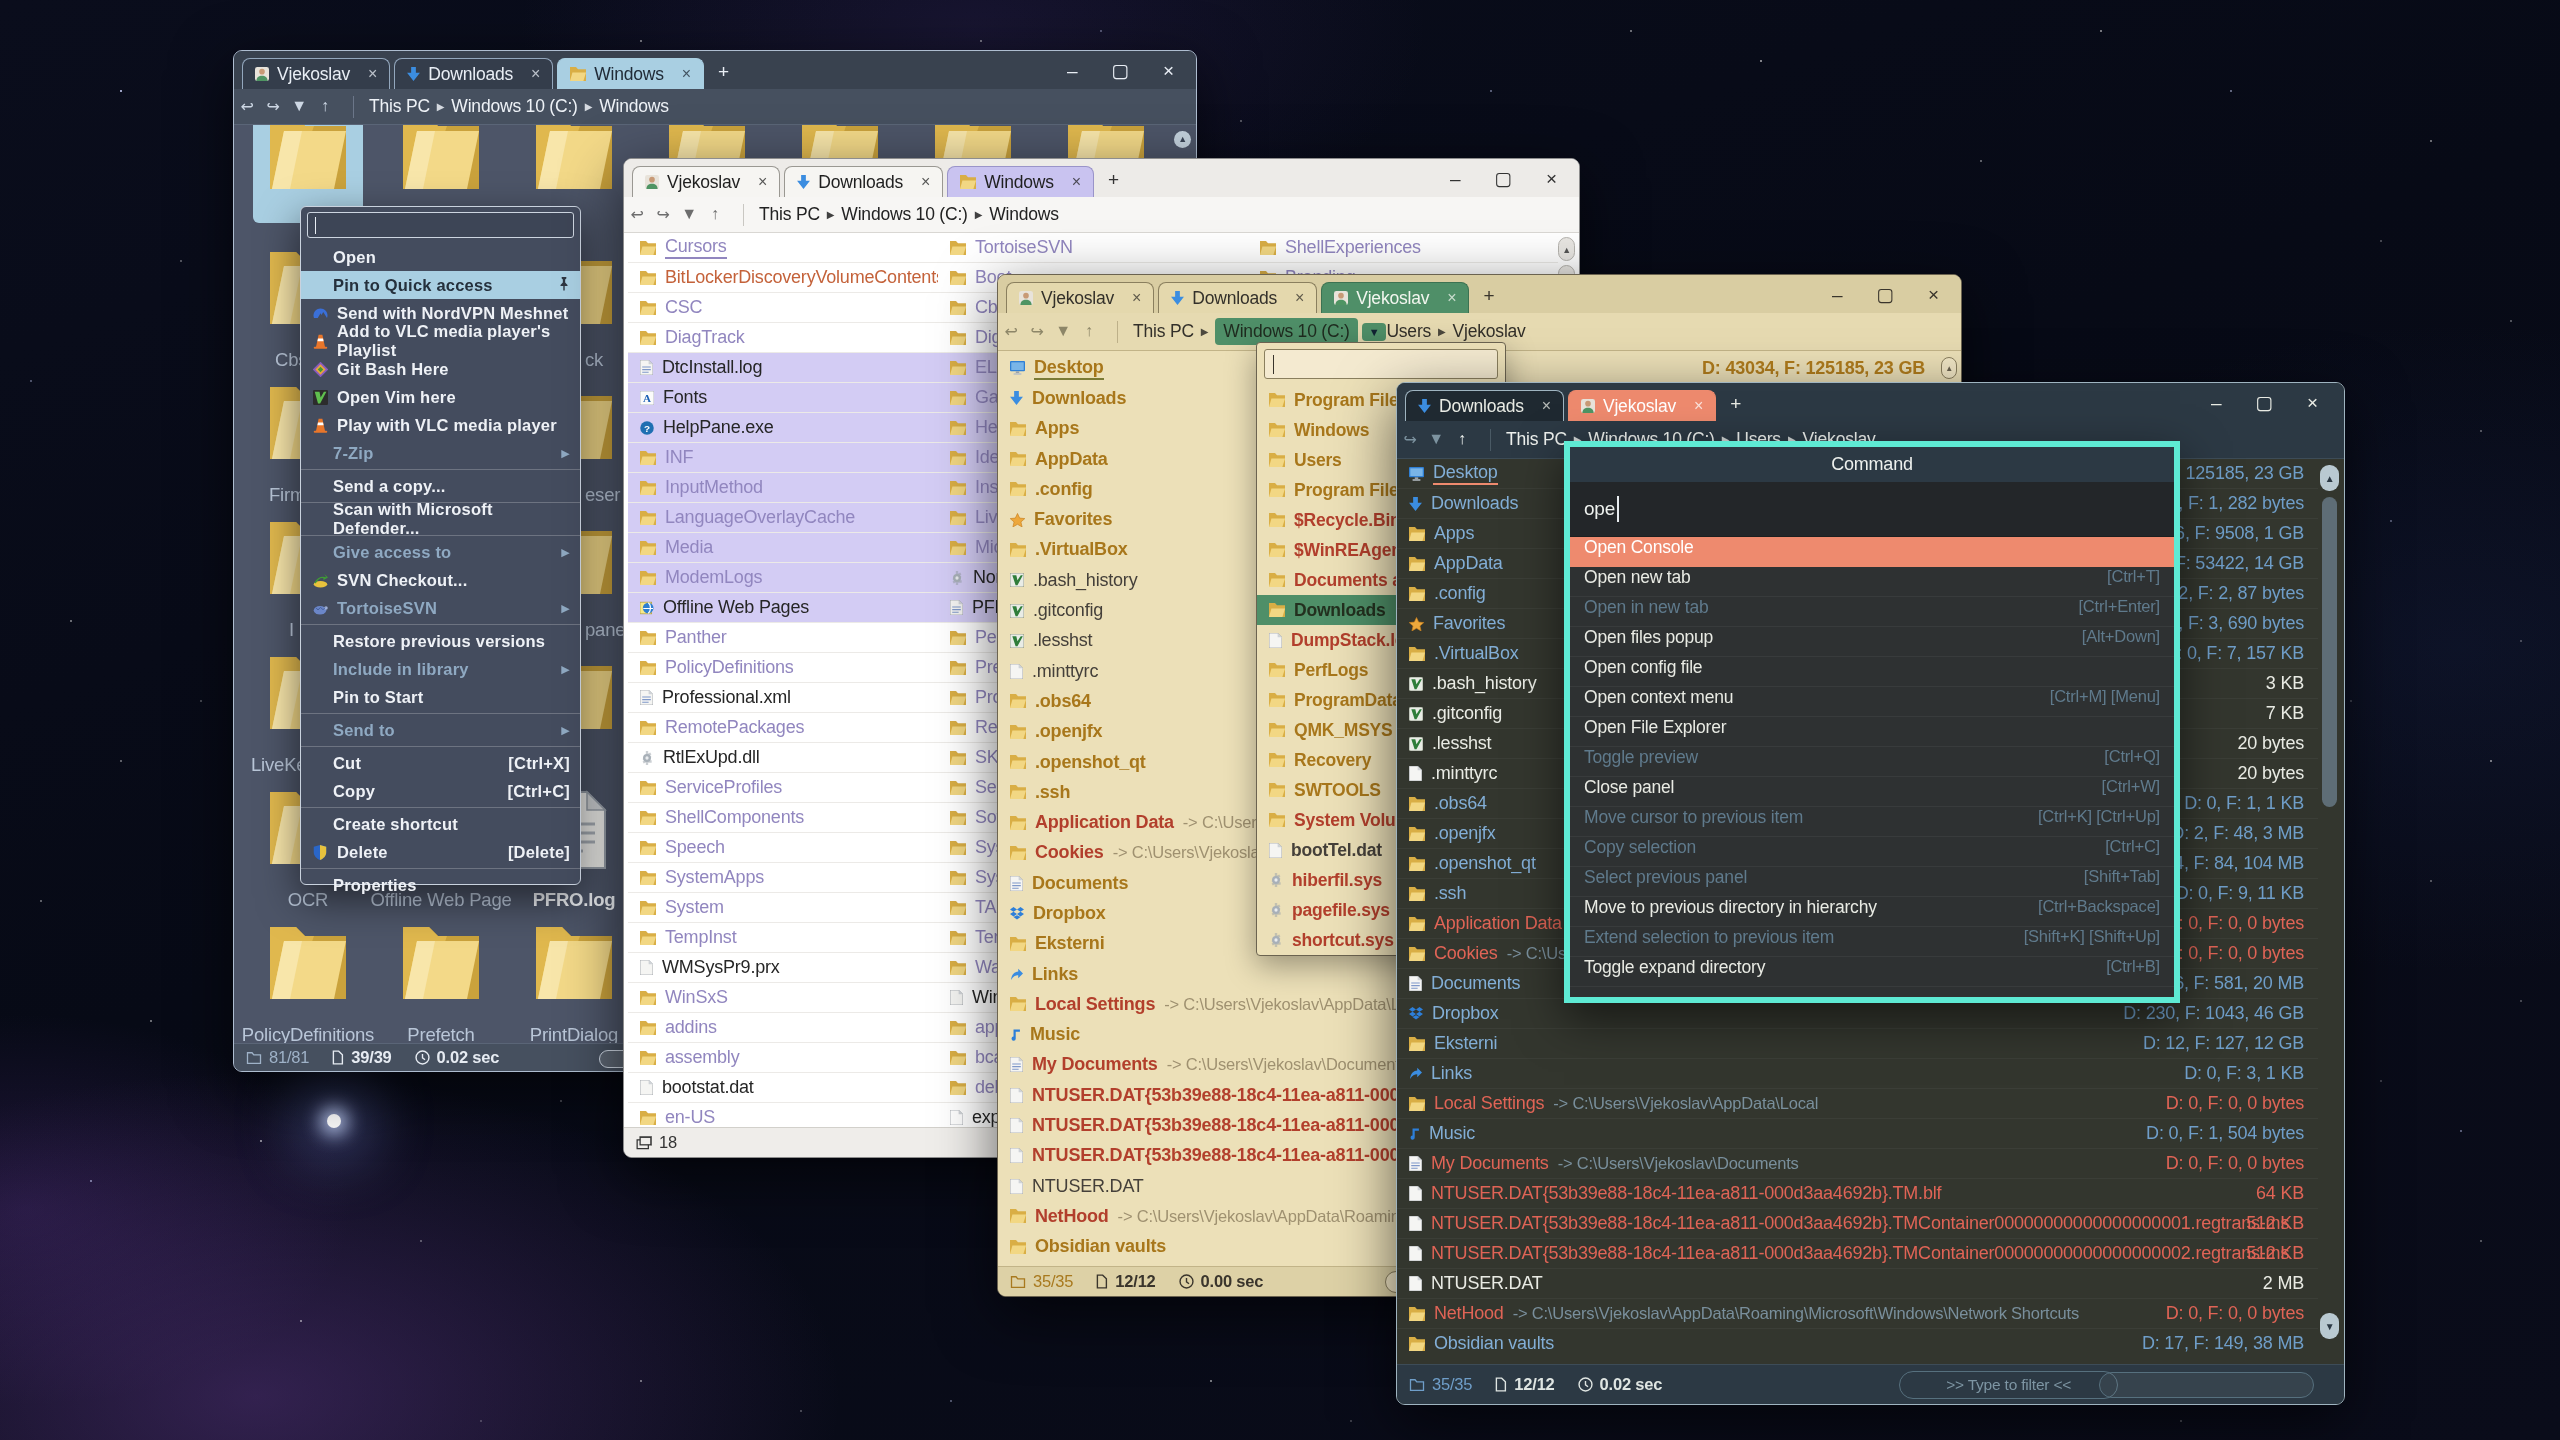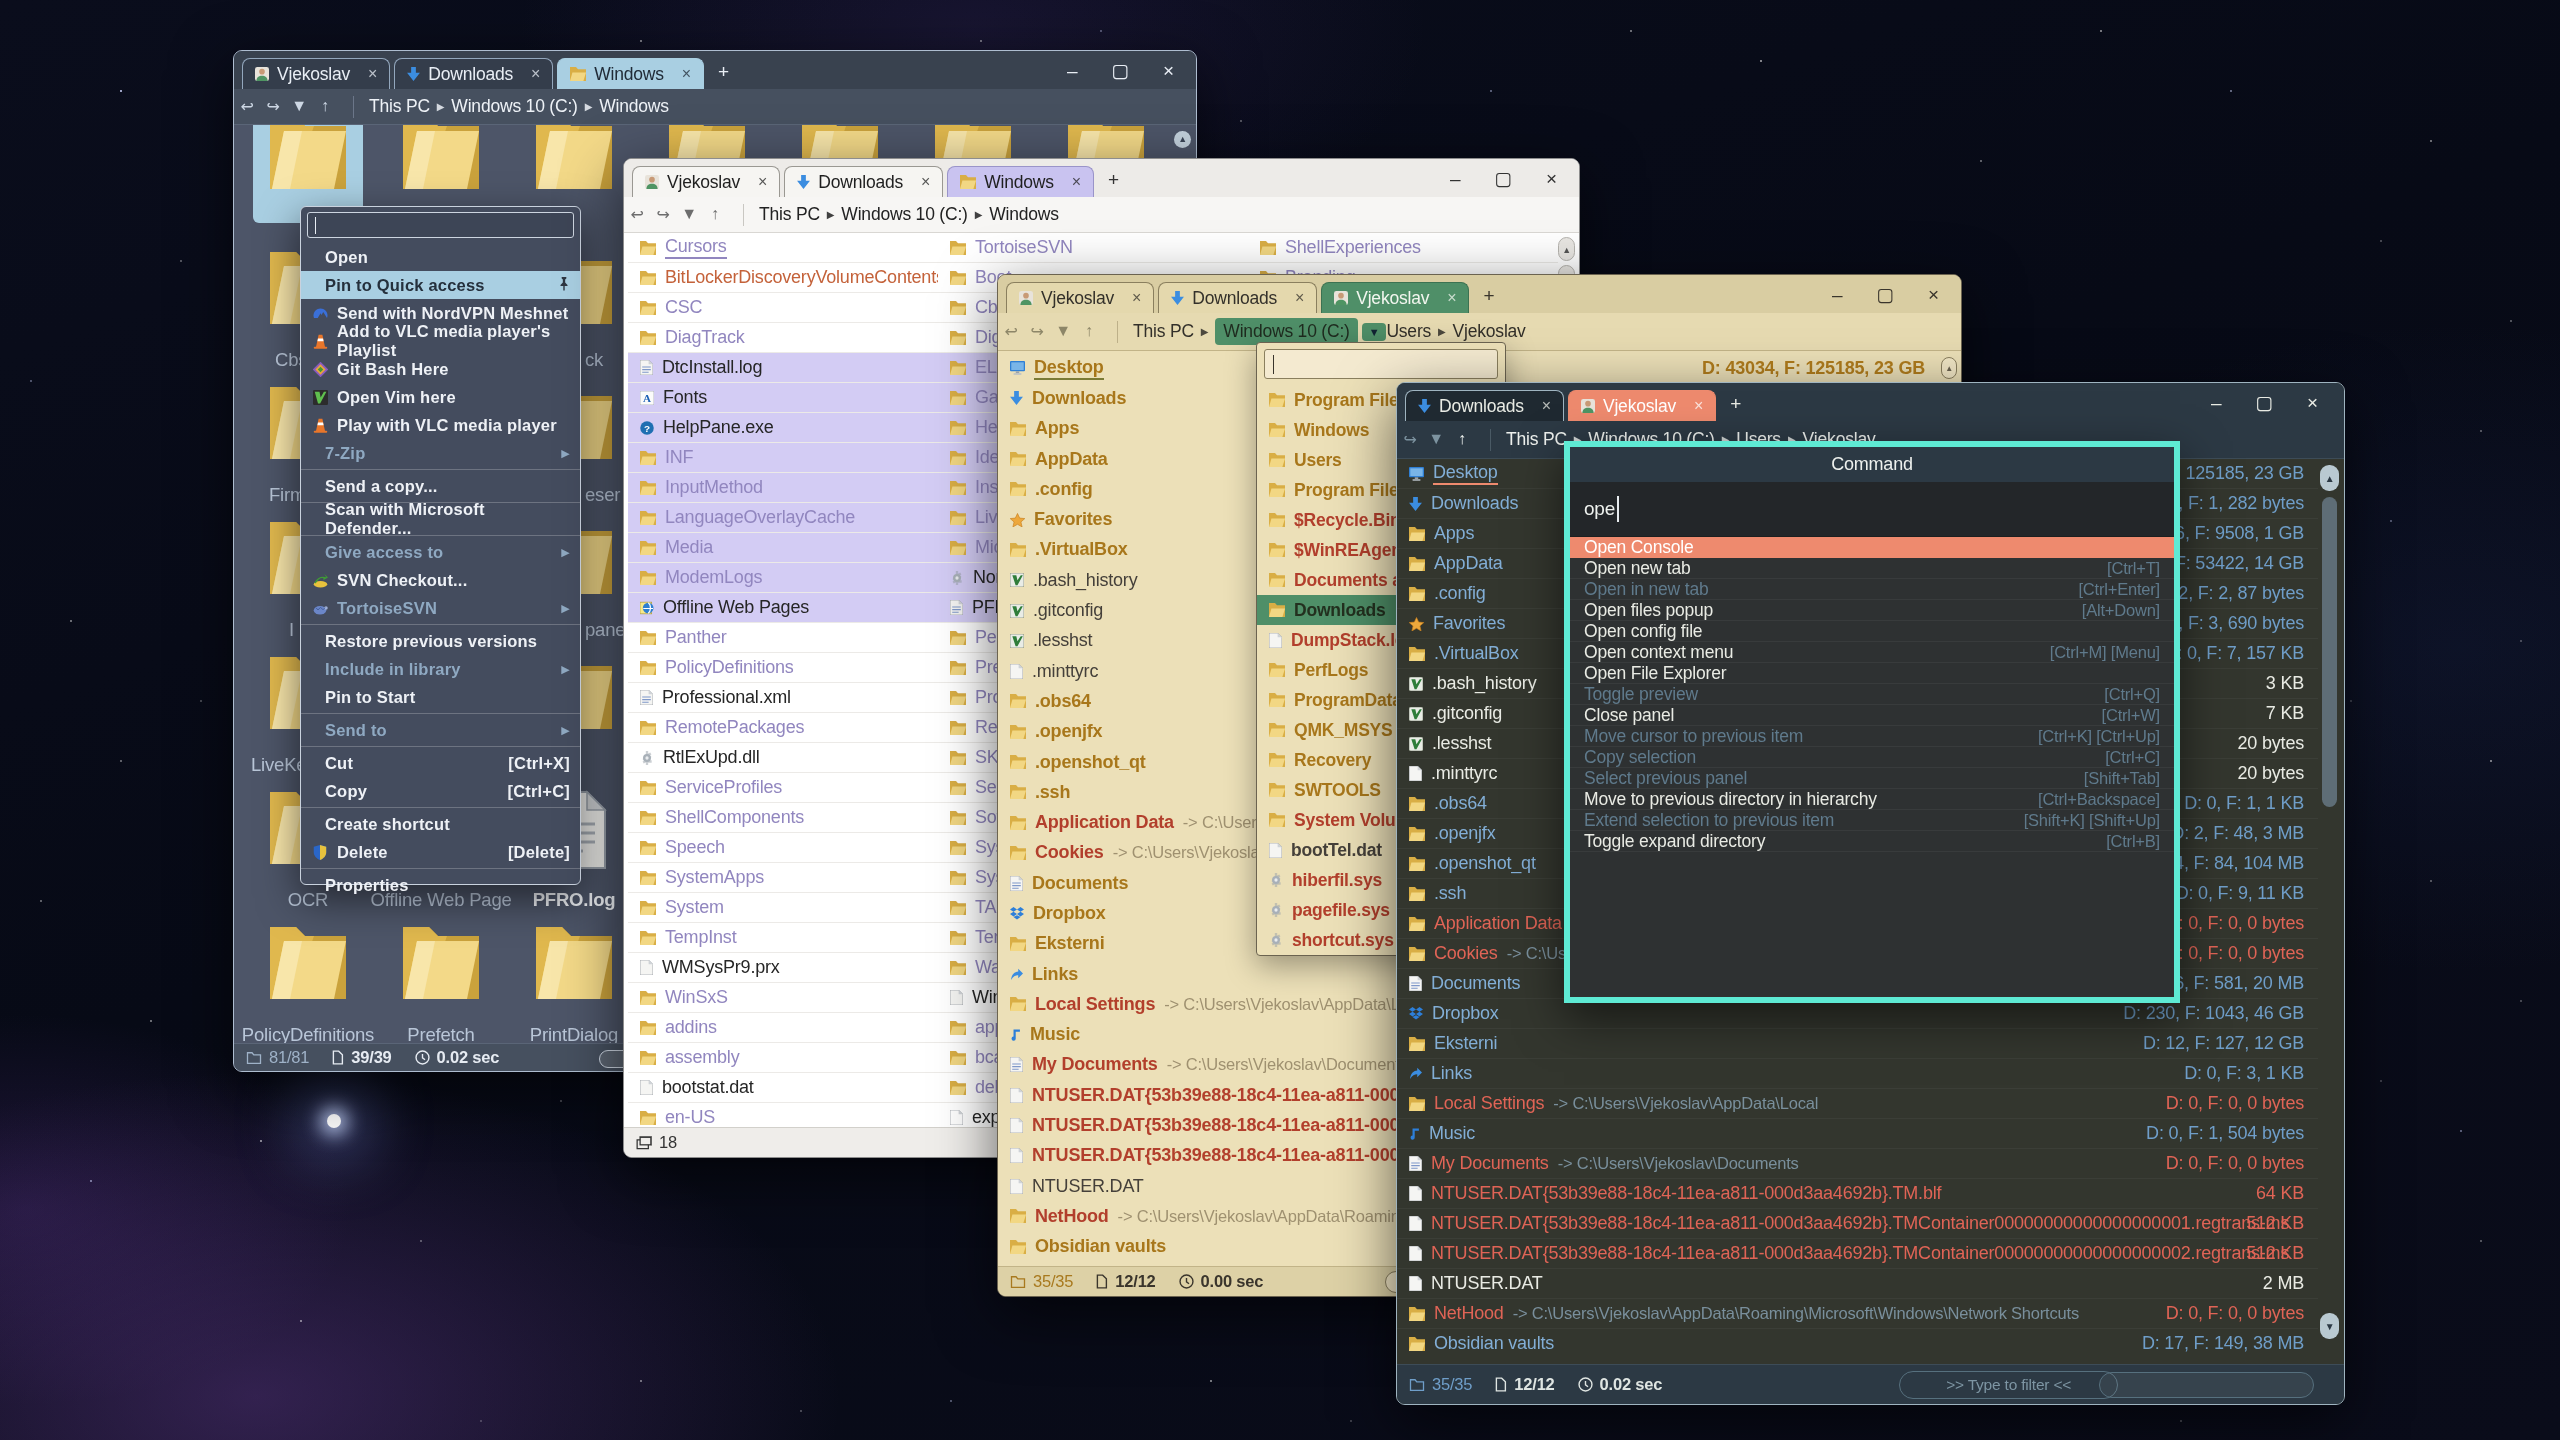--- a/index.html
+++ b/index.html
@@ -55,21 +55,21 @@
   .glabel{position:absolute;font-size:18.5px;color:#b9c6d8;white-space:nowrap}
   .glabel.file{color:#f2f5f9;font-weight:bold}
   #wa-box{position:absolute;left:365px;top:6px;width:162px;height:18px;border:1px solid #cfd8e4;border-radius:10px;background:rgba(255,255,255,.12)}
   .sbv{position:absolute;border-radius:9px}
   
   #ctxmenu{position:absolute;left:300px;top:206px;width:281px;height:679px;background:#444c5e;border:1px solid #c9d2de;border-radius:6px;z-index:15;box-shadow:0 14px 40px rgba(0,0,0,.55);font-size:16.5px;color:#eef1f6}
   #ctxmenu .filter{margin:5px 6px;height:26px;border:1px solid #cdd5e0;border-radius:3px;background:#3d4556;position:relative}
   #ctxmenu .filter i{position:absolute;left:7px;top:4px;width:1px;height:17px;background:#e8edf4}
   .mi{display:flex;align-items:center;height:28px;padding:0 10px 0 8px;font-weight:600;letter-spacing:.2px}
   .mi .ic{width:22px;justify-content:center;margin-right:6px}
-  .mi.noic{padding-left:24px}
+  .mi.noic{padding-left:32px}
   .mi.dim{color:#8fa9c2}
   .mi.hl{background:#a9cfe2;color:#25303c}
   .mi .sc{margin-left:auto;font-weight:600}
   .mi .arr{margin-left:auto;font-size:11px}
   .msep{height:1px;background:rgba(255,255,255,.22);margin:2px 0}
   
   #winB{left:623px;top:158px;width:957px;height:1000px;background:#ffffff;border:1px solid #8d8d8d;z-index:20}
   #winB .tabbar{background:#edebe8;height:38px}
   #winB .tab{background:#f6f5f2;border:1px solid #9a9892;border-bottom:none;color:#1f1f1f}
   #winB .tab.active{background:#c9c3f0;border-color:#9a94c9}
@@ -140,21 +140,21 @@
   .und-b{border-bottom:2px solid #9186bf}
   #wd-filter{margin:0 auto;padding:4px 46px;font-size:15.5px;color:#7d95a3;border:1px solid #56707e;border-radius:14px}
   #wd-probox{position:absolute;right:30px;top:7px;width:215px;height:26px;border:1px solid #56707e;border-radius:13px;background:rgba(255,255,255,.05)}
   #winD .sbv{background:#49565e}
   #winD .sbtn{position:absolute;width:19px;height:26px;background:#b9c9d1;border-radius:9px;color:#2c3944;font-size:10px;display:flex;align-items:center;justify-content:center}
   
   #palette{position:absolute;left:167px;top:58px;width:616px;height:562px;background:#2e3132;border:6px solid #5eead4;box-shadow:0 16px 44px rgba(0,0,0,.55);z-index:9}
   #palette .phead{height:35px;background:#2c3944;color:#eef1ee;font-size:18px;display:flex;align-items:center;justify-content:center}
   #palette .pinput{height:55px;background:#232629;border-bottom:1px solid #1c1f20;display:flex;align-items:center;padding:0 14px;font-size:19px;color:#eef1ee}
   #palette .pinput i{display:inline-block;width:1.5px;height:26px;background:#e8ecef;margin-left:2px}
-  .prow{display:flex;align-items:center;height:21px;padding:0 14px;font-size:17.5px;color:#e9ebe4;border-bottom:1px solid rgba(255,255,255,.05)}
+  .prow{display:flex;align-items:flex-start;height:30px;padding:0 14px;font-size:17.5px;color:#e9ebe4;border-bottom:1px solid rgba(255,255,255,.05)}
   .prow.dis{color:#5f7a8c}
   .prow.sel{background:#ee8a6e;color:#fff;border-bottom-color:transparent}
   .prow .sc{margin-left:auto;color:#5f7a8c;font-size:16.5px}
 </style>
 </head>
 <body>
 
 <div class="desktop">
   <div class="stars"></div>
   <div class="stars2"></div>

